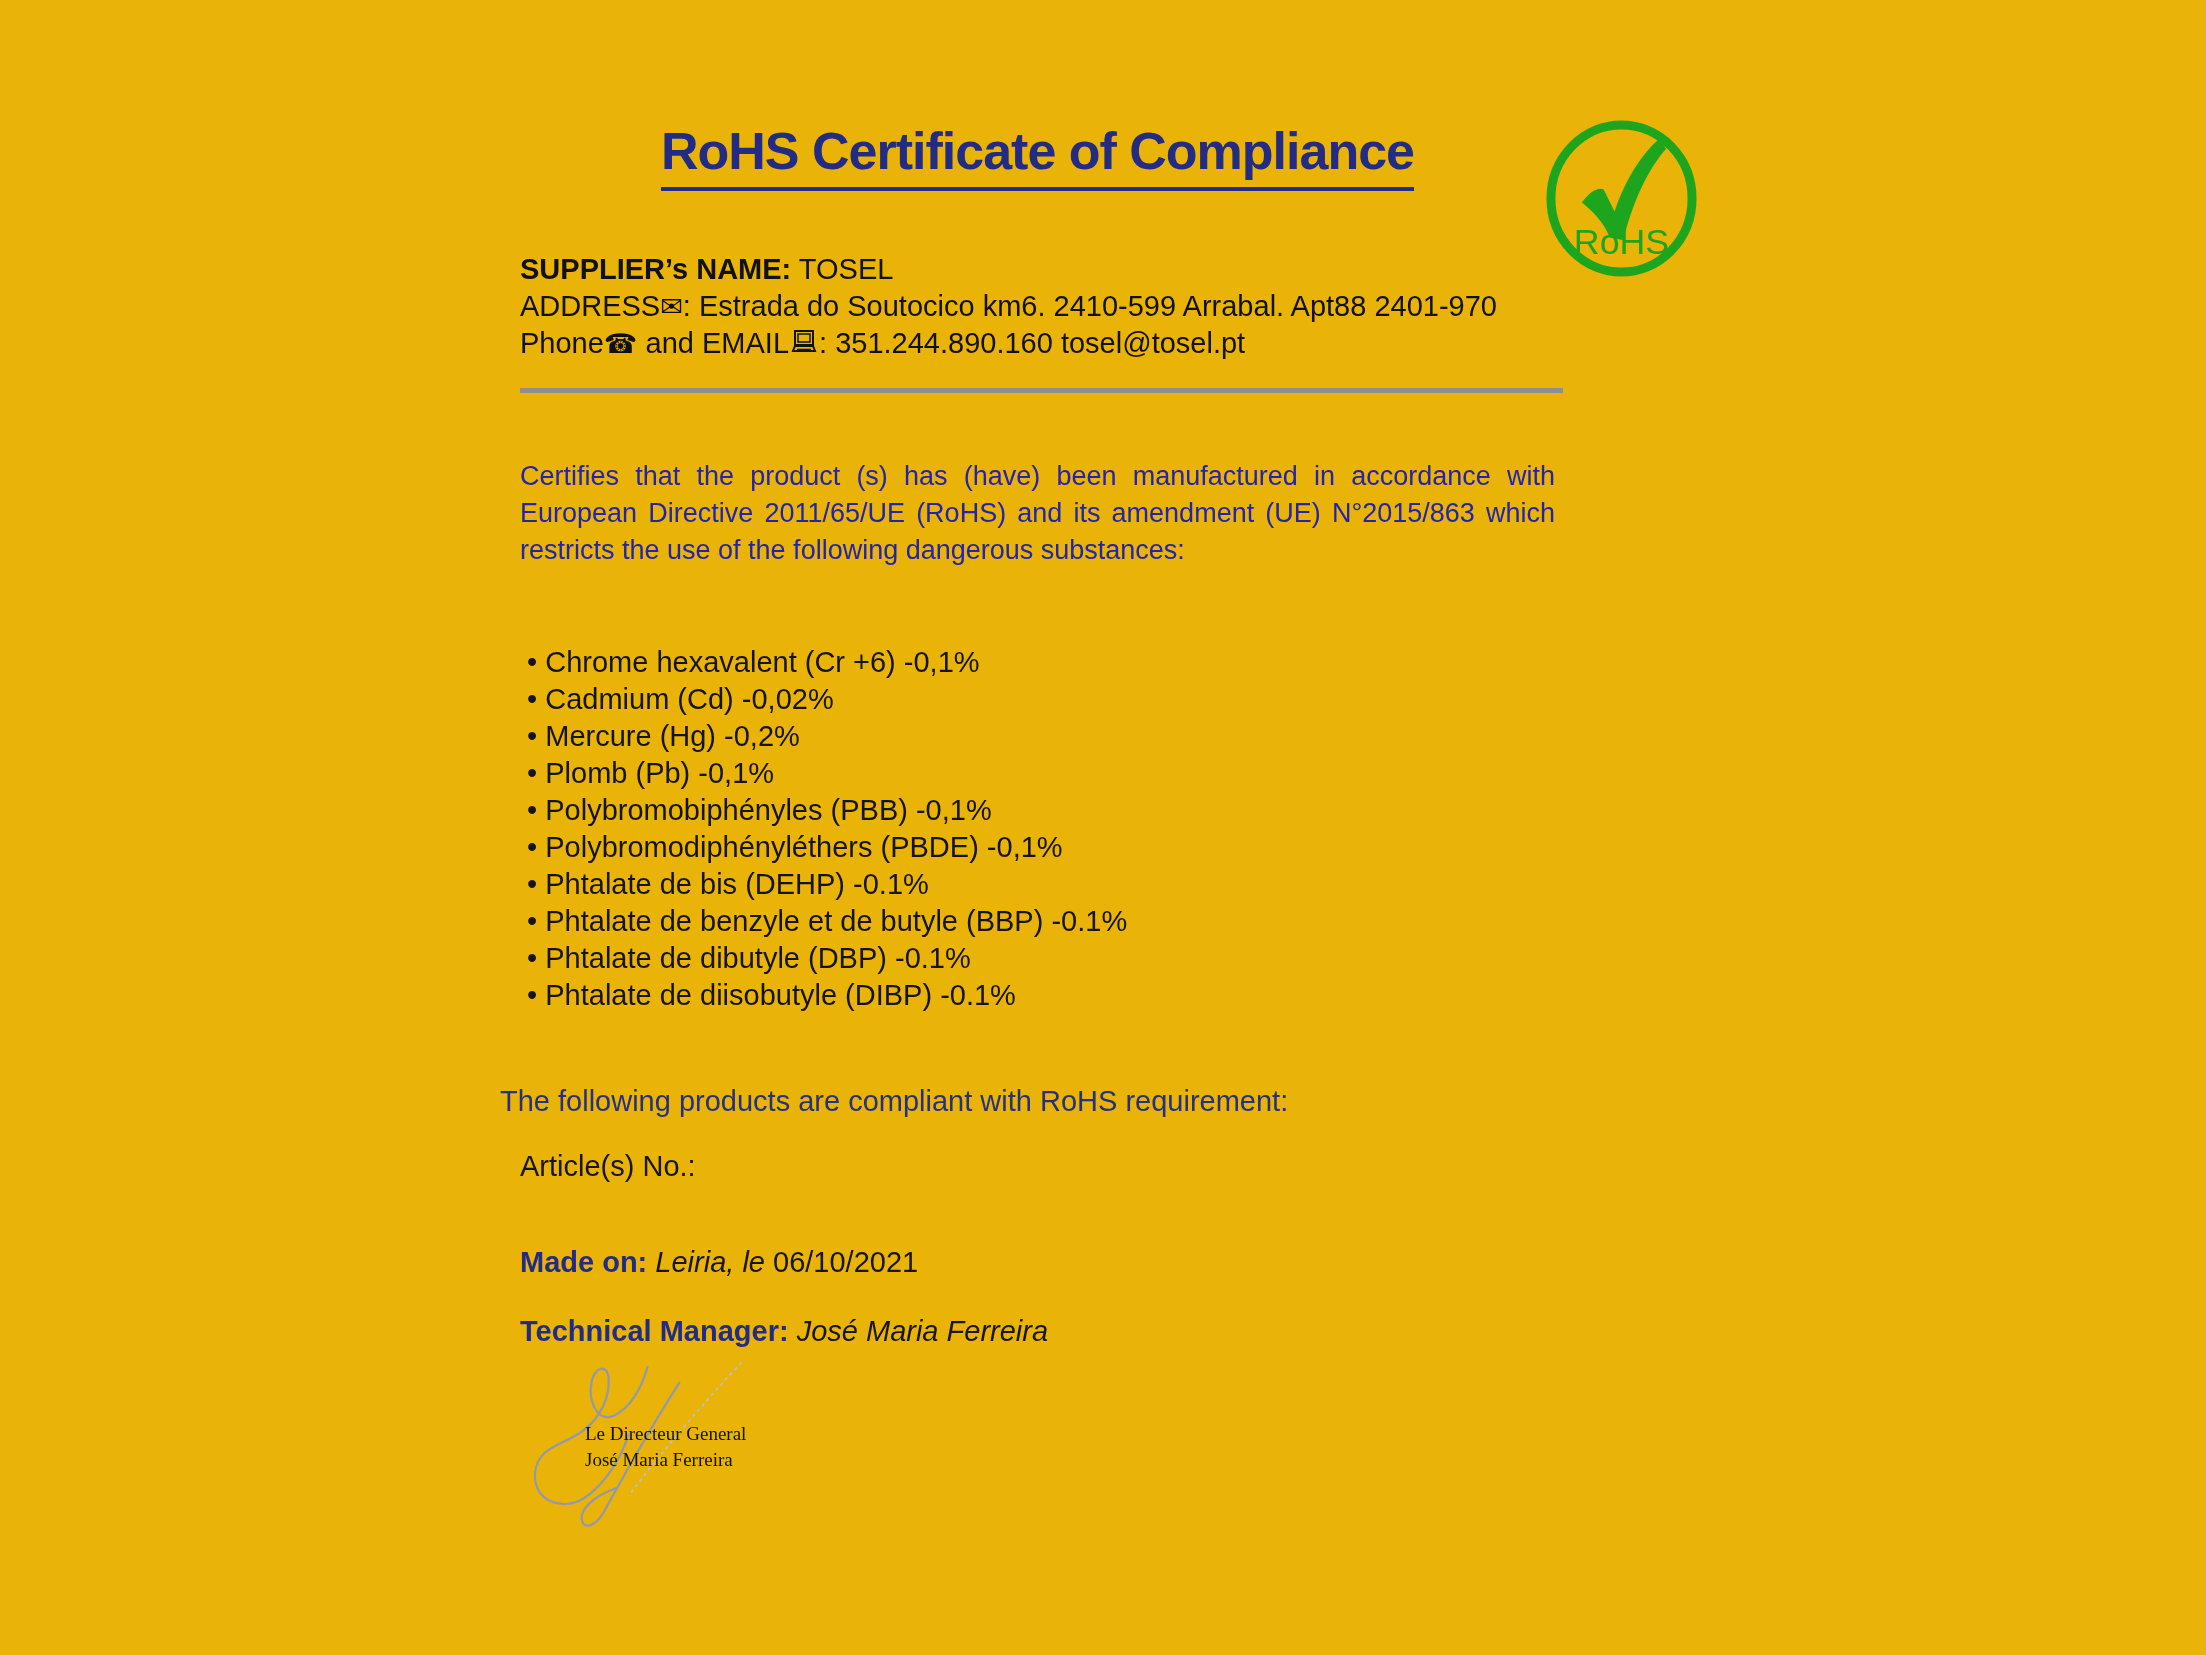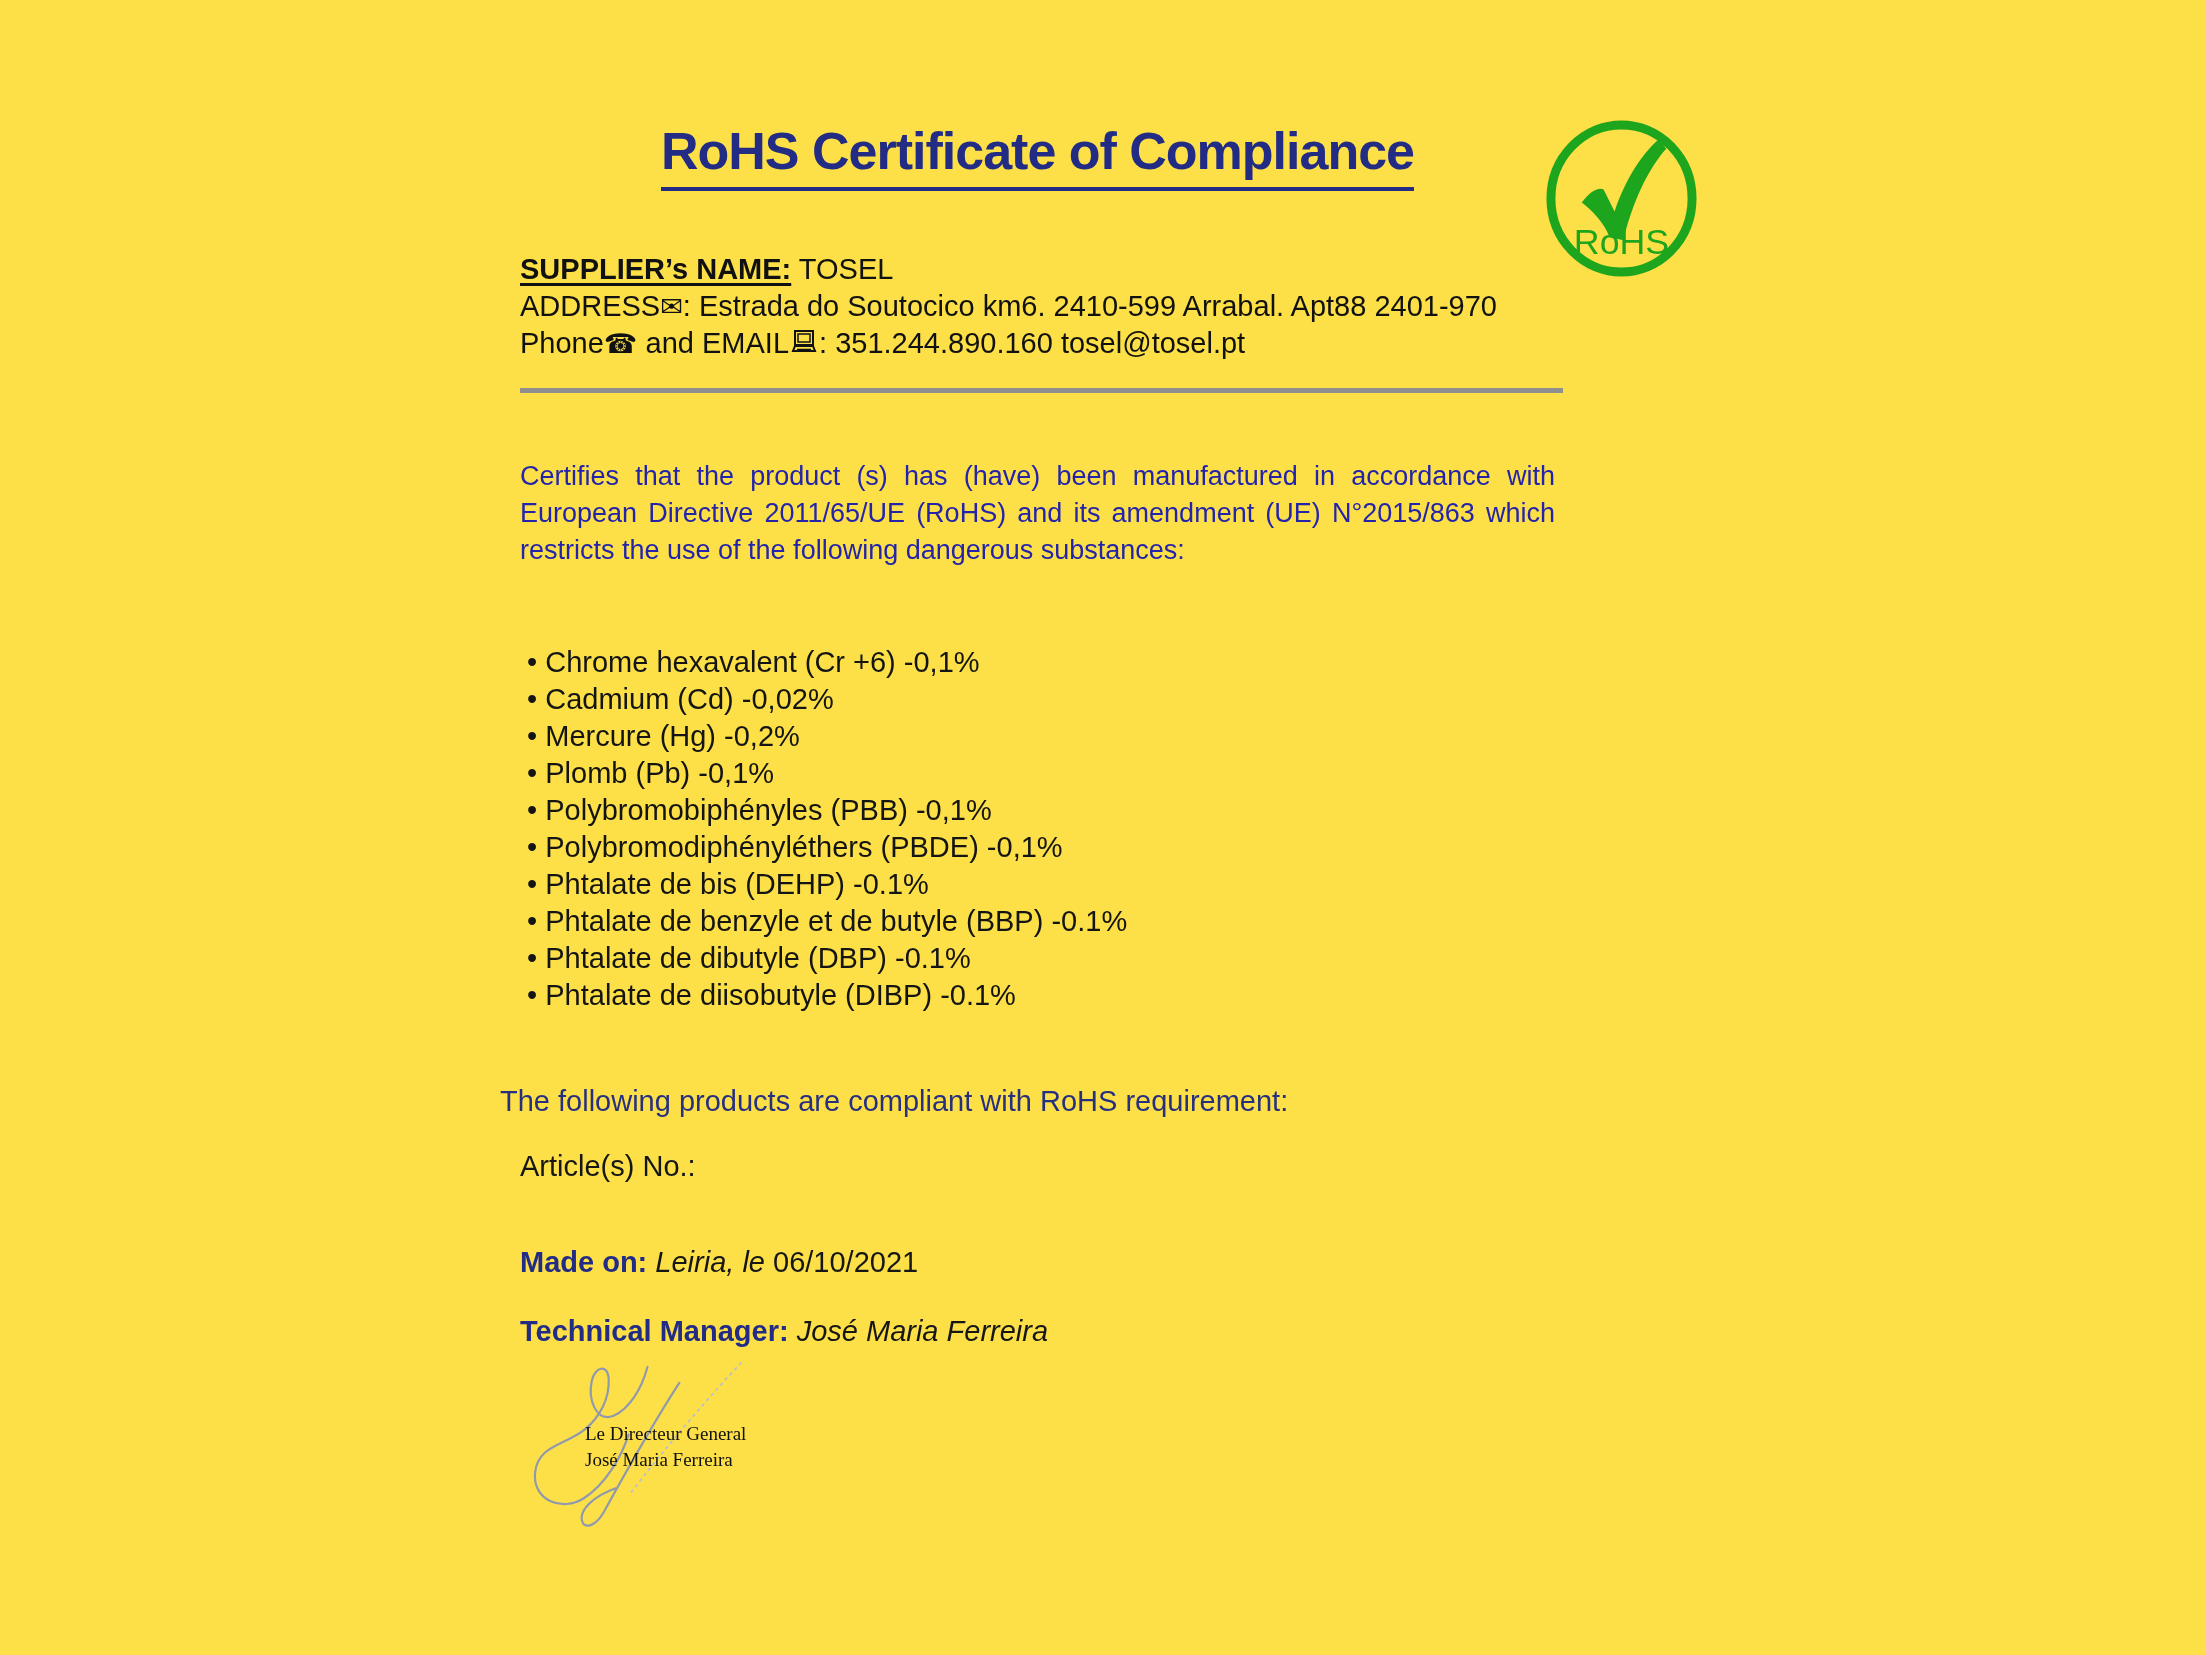--- a/index.html
+++ b/index.html
@@ -9,21 +9,21 @@
     --logo-green:#1ea51e;
     --rule-gray:#8f8f8f;
     --signature-ink:#9099ae;
     --body-black:#1c1c1c;
   }
   *{margin:0;padding:0;box-sizing:border-box;}
   html,body{background:#ffffff;}
   .page{
     position:relative;
     width:2207px;height:1656px;
-    background:#fde047;
+    background:#eab308;
     overflow:hidden;
     font-family:"Liberation Sans", sans-serif;
     color:var(--body-black);
   }
   
   .title-wrap{
     position:absolute;left:520px;top:121px;width:1035px;
     text-align:center;
   }
   .doc-title{
@@ -35,21 +35,21 @@
     white-space:nowrap;
   }
   
   .rohs-logo{position:absolute;left:1544px;top:119px;width:155px;height:159px;}
   
   .supplier{
     position:absolute;left:520px;top:251px;width:1055px;
     font-size:29px;line-height:37px;color:#111;
   }
   .supplier .lbl-bold{font-weight:bold;}
-  .supplier .lbl-underline{text-decoration:underline;text-decoration-thickness:3px;text-underline-offset:4px;}
+  .supplier .lbl-underline{text-decoration-thickness:3px;text-underline-offset:4px;}
   .glyph-icon{font-family:"DejaVu Sans", sans-serif;font-size:27px;}
   .computer-svg{display:inline-block;vertical-align:-3px;margin:0 1px;}
   
   .rule{
     position:absolute;left:520px;top:388px;width:1043px;height:5px;
     background:var(--rule-gray);border:none;
   }
   
   .cert-para{
     position:absolute;left:520px;top:458px;width:1035px;

